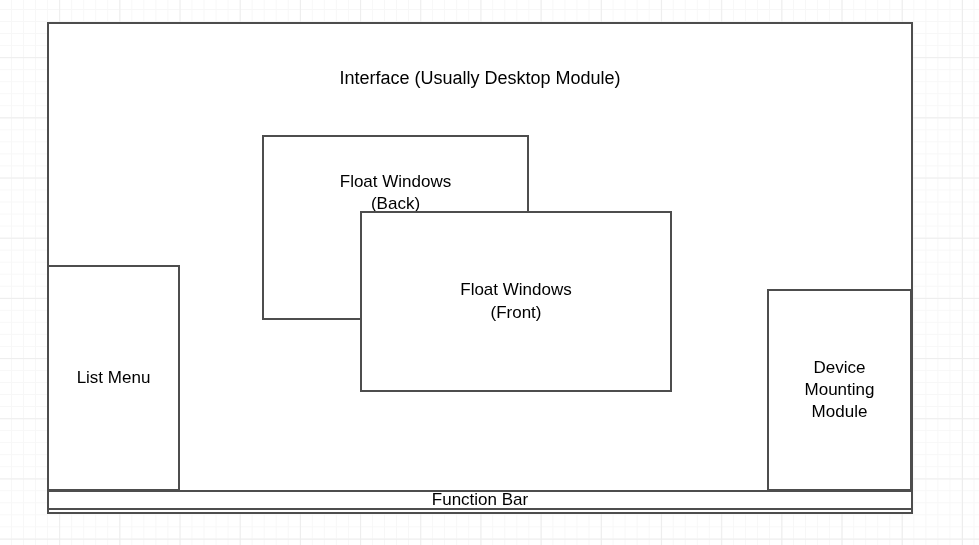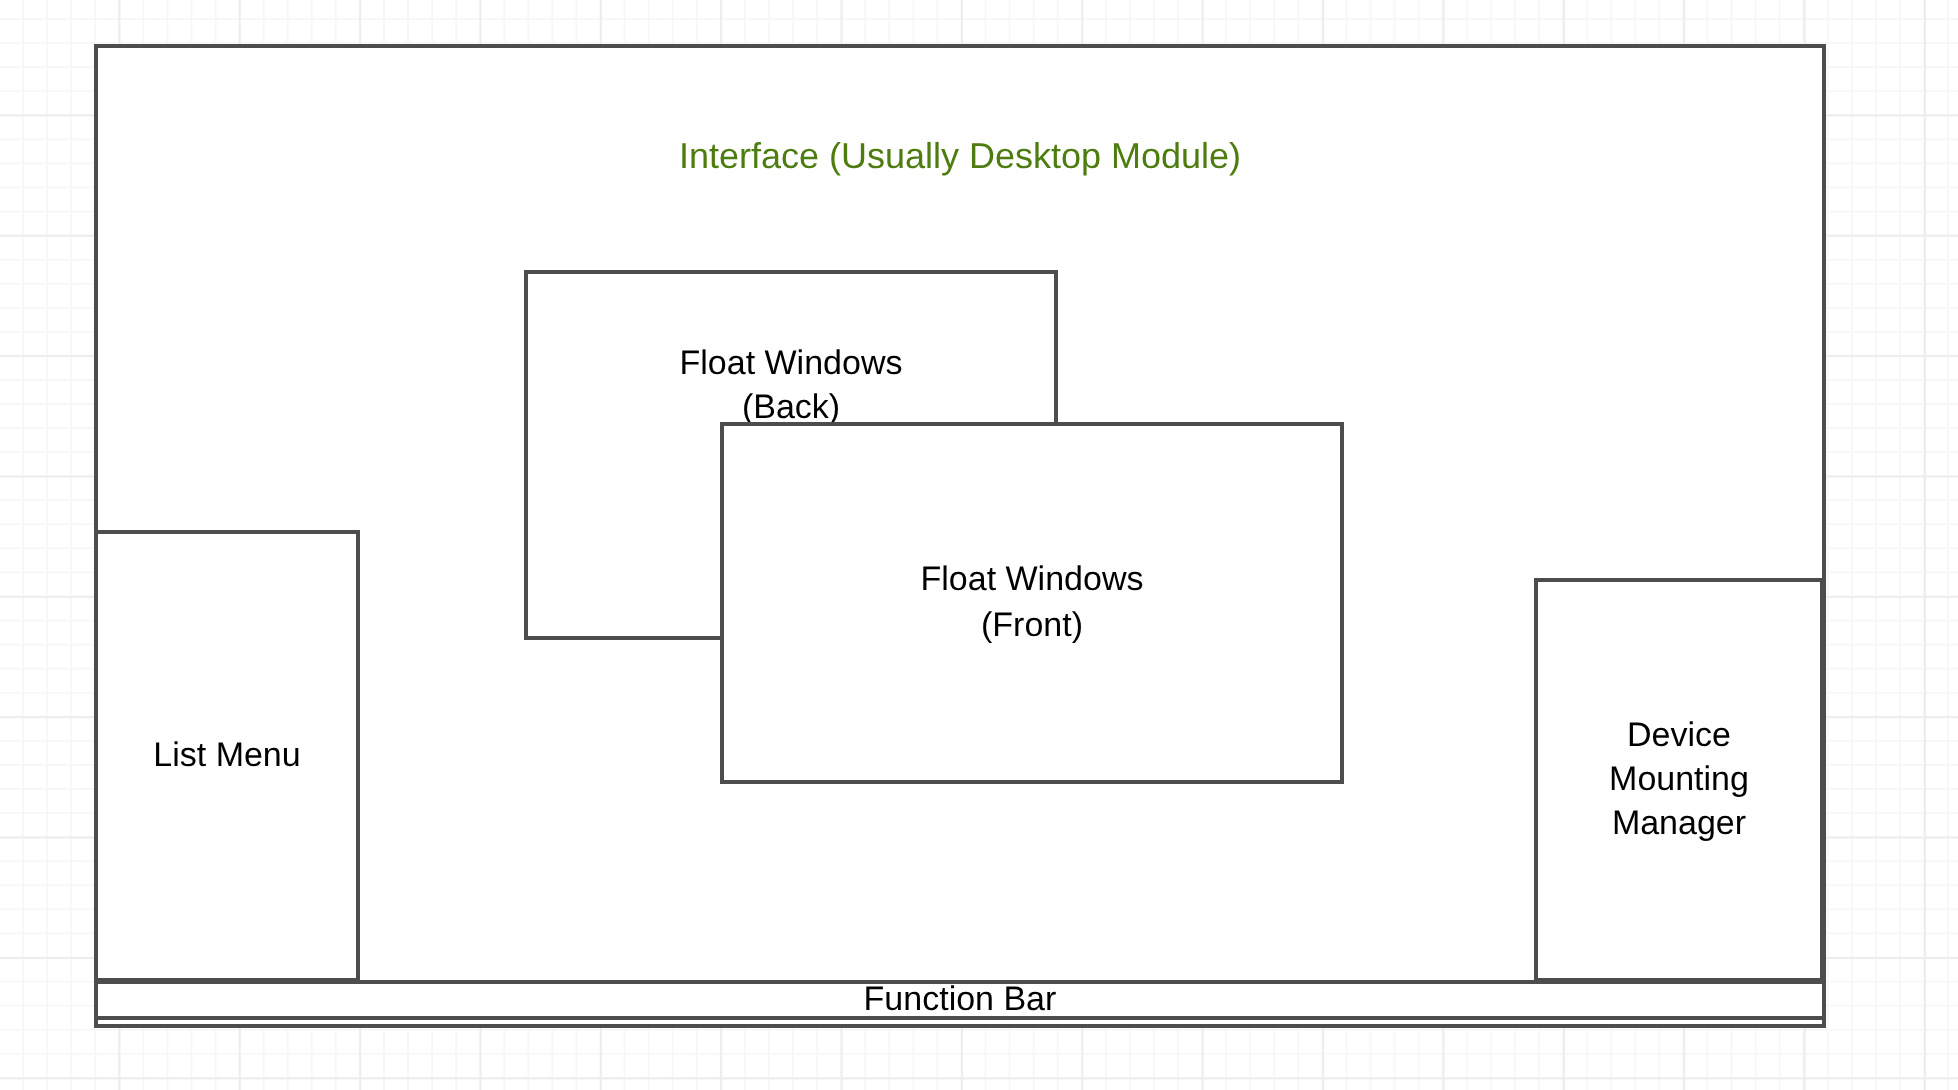--- a/index.html
+++ b/index.html
@@ -55,21 +55,21 @@
     height: 492px;
     z-index: 1;
   }
   #interface-title {
     position: absolute;
     left: 0;
     right: 0;
     top: 43px;
     font-size: 18px;
     text-align: center;
-    color: #4d7c0f;
+    color: #000000;
   }
 
   
   #list-menu-box {
     left: 47px;
     top: 265px;
     width: 133px;
     height: 226px;
     z-index: 2;
     display: flex;
@@ -145,20 +145,20 @@
   </div>
 
   <div class="box" id="float-window-front-box">
     <span class="label">Float Windows
 (Front)</span>
   </div>
 
   <div class="box" id="device-manager-box">
     <span class="label">Device
 Mounting
-Manager</span>
+Module</span>
   </div>
 
   <div class="box" id="function-bar-box">
     <span class="label">Function Bar</span>
   </div>
 
 </div>
 
 </body></html>

